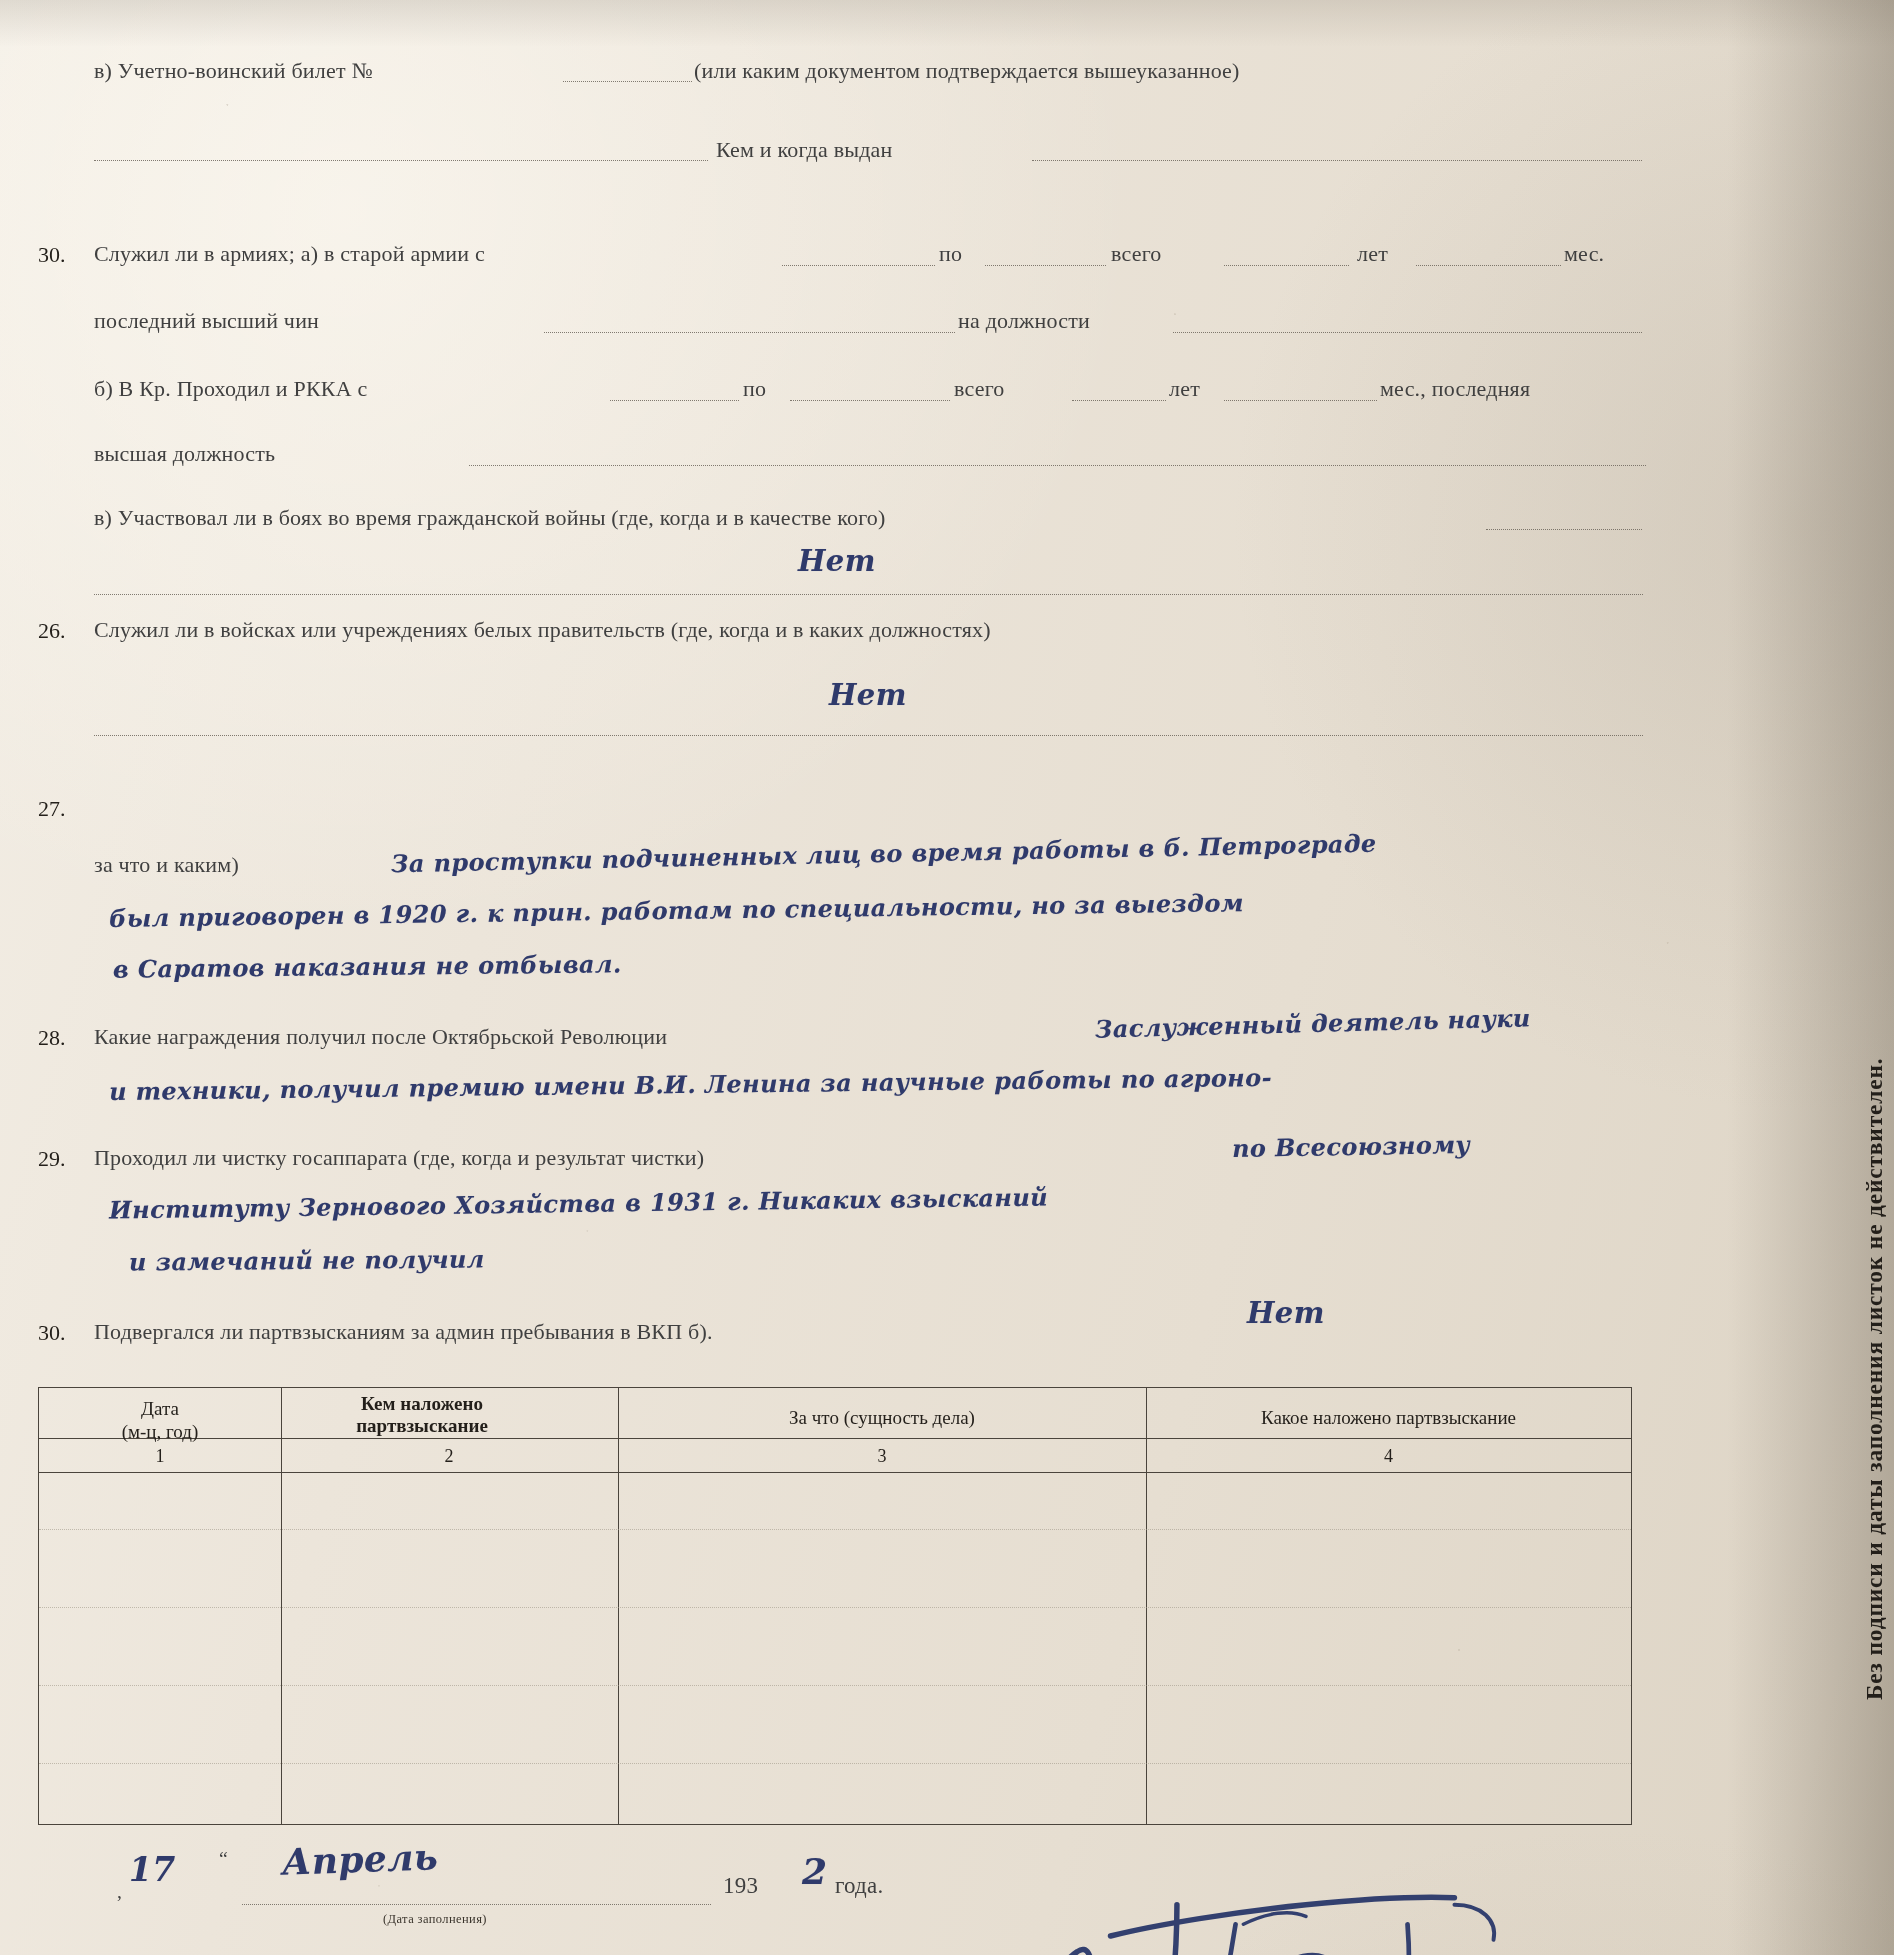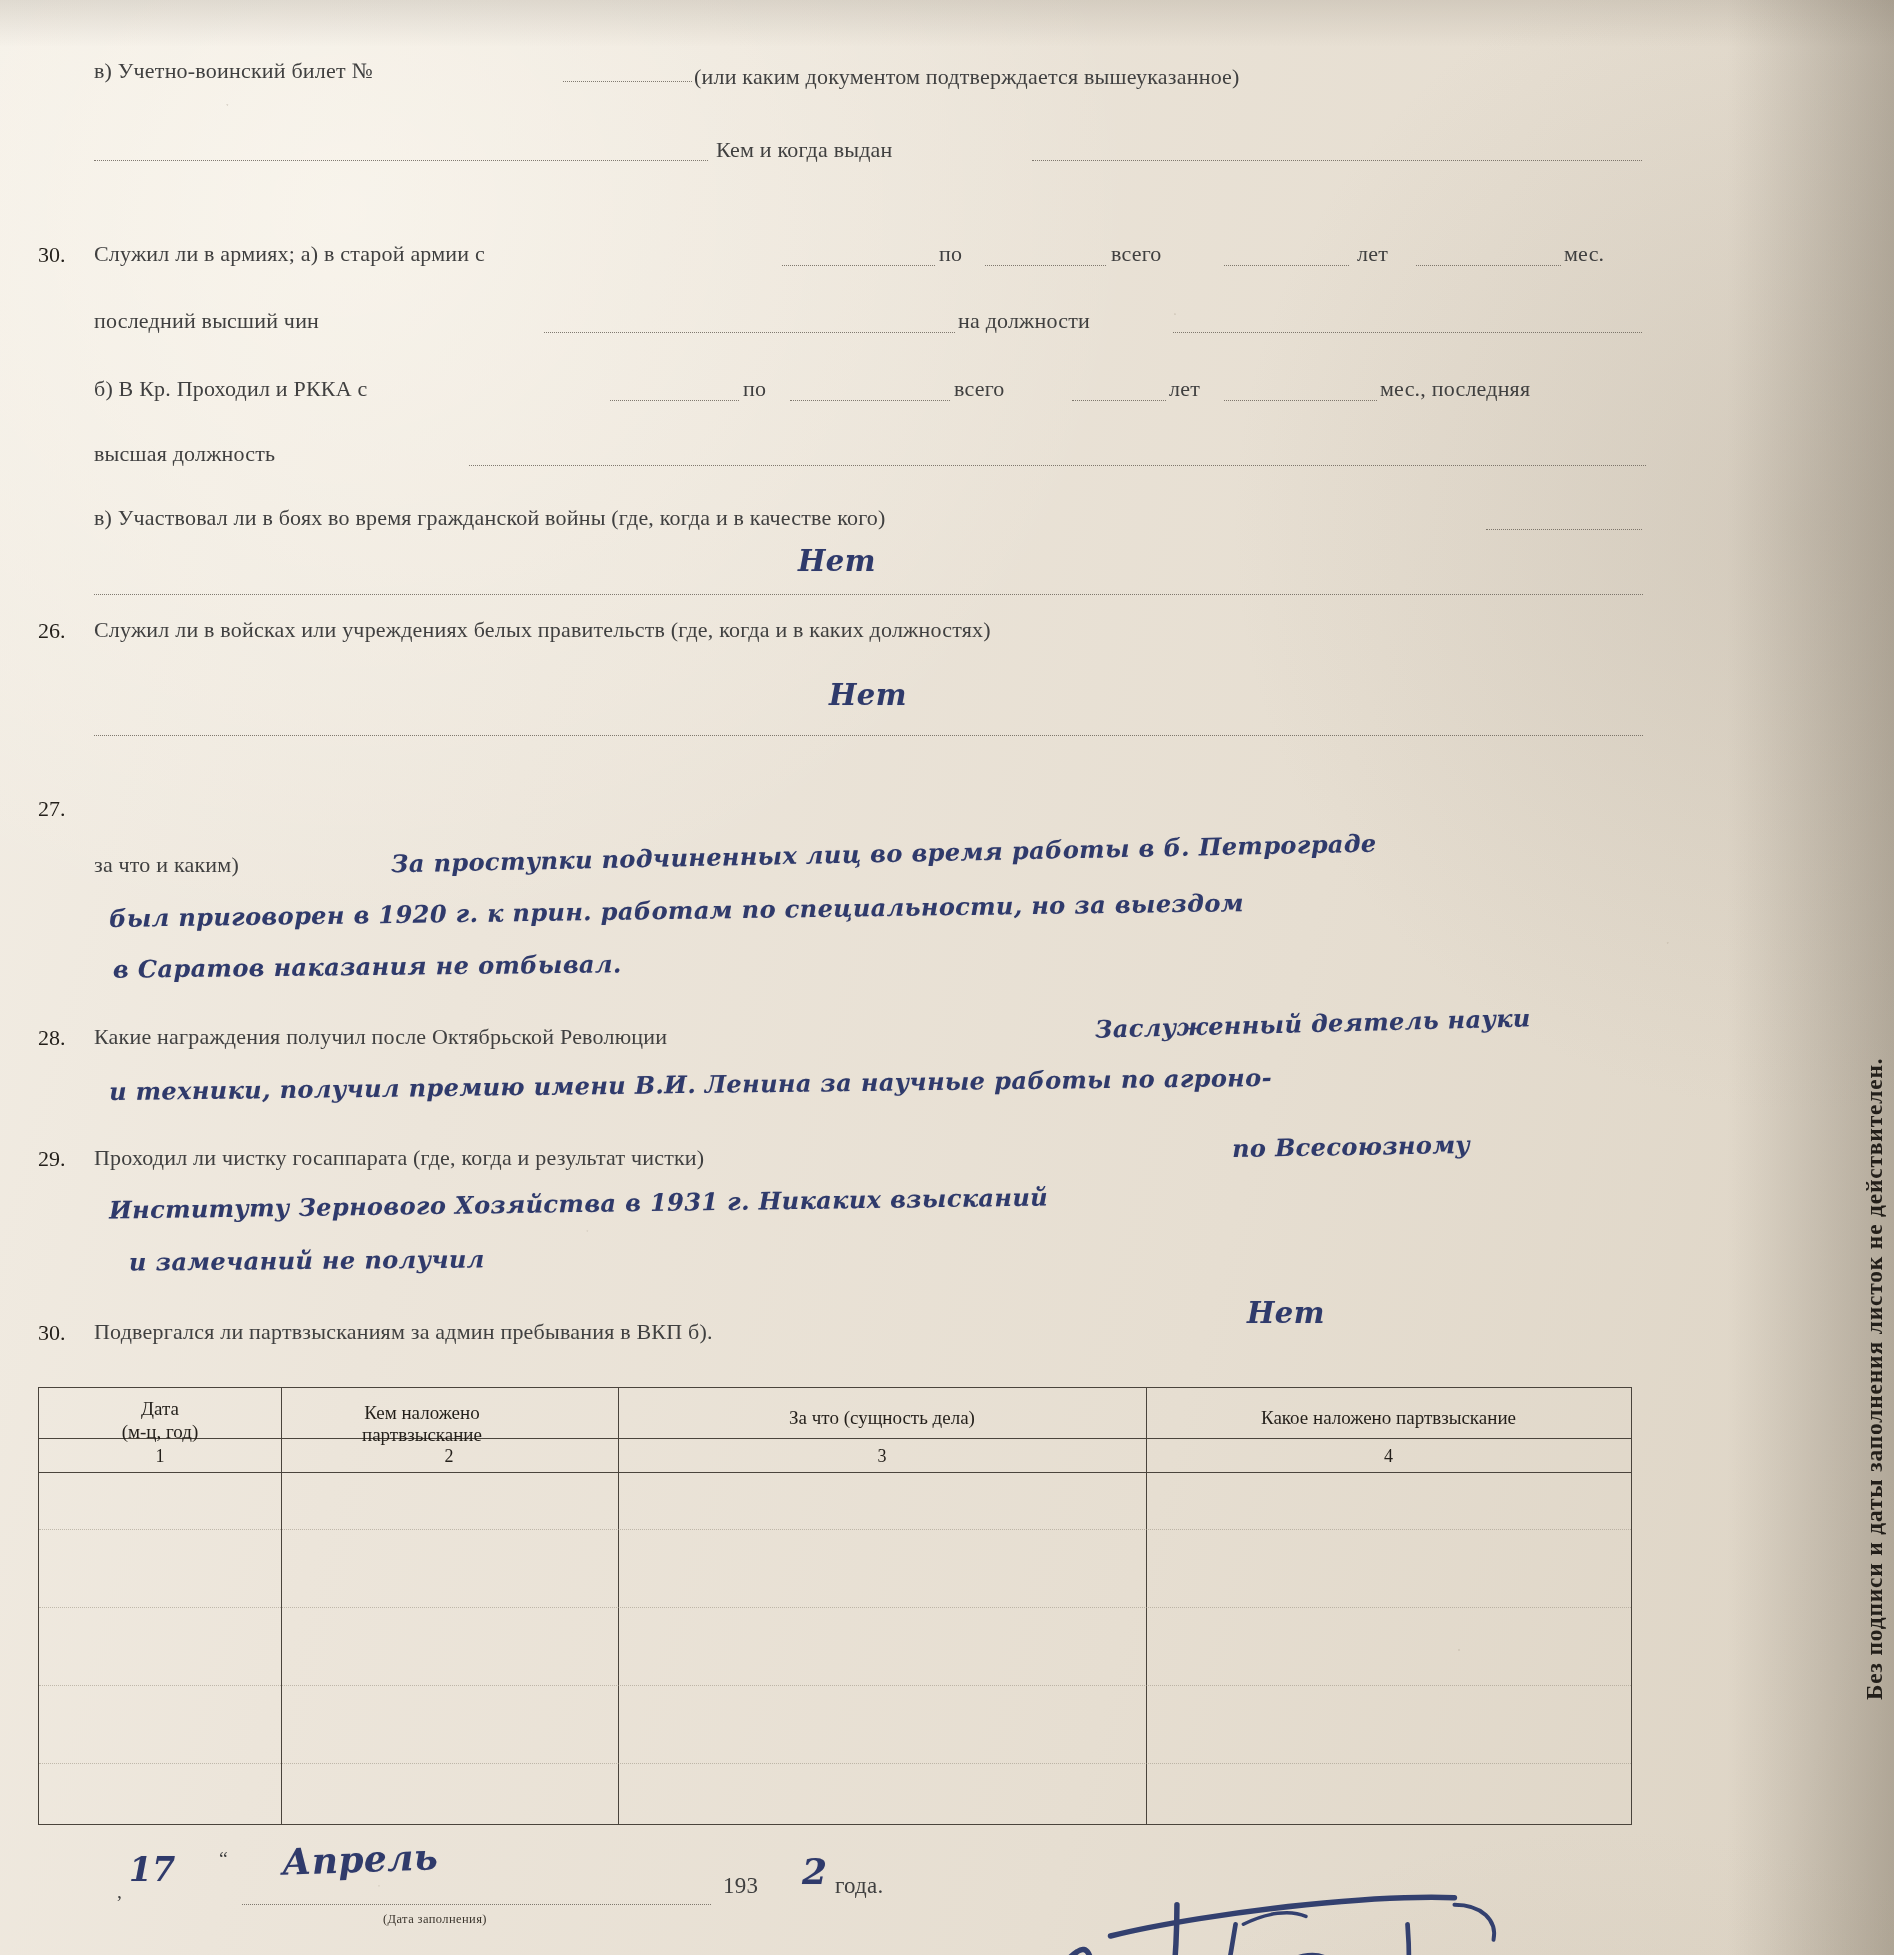--- a/index.html
+++ b/index.html
@@ -171,21 +171,21 @@
 <body>
 
 <div class="page">
   <div class="paper-tone"></div>
   <div class="speckles"></div>
   <div class="edge-shadow-top"></div>
   <div class="edge-shadow-right"></div>
 
   <div class="ln" style="left:94px; top:59px;">в) Учетно-воинский билет №</div>
   <div class="dots" style="left:563px; top:81px; width:129px;"></div>
-  <div class="ln" style="left:694px; top:59px;margin-top:6px;">(или каким документом подтверждается вышеуказанное)</div>
+  <div class="ln" style="left:694px; top:59px;">(или каким документом подтверждается вышеуказанное)</div>
 
   <div class="dots" style="left:94px; top:160px; width:614px;"></div>
   <div class="ln" style="left:716px; top:138px;">Кем и когда выдан</div>
   <div class="dots" style="left:1032px; top:160px; width:610px;"></div>
 
   <div class="num" style="left:38px; top:242px;">30.</div>
   <div class="ln" style="left:94px; top:242px;">Служил ли в армиях; а) в старой армии с</div>
   <div class="dots" style="left:782px; top:265px; width:153px;"></div>
   <div class="ln" style="left:939px; top:242px;">по</div>
   <div class="dots" style="left:985px; top:265px; width:121px;"></div>
@@ -247,21 +247,21 @@
   <div class="tbl">
     <div class="hdr"></div>
     <div class="rownum"></div>
 
     <div class="vline" style="left:242px;"></div>
     <div class="vline" style="left:579px;"></div>
     <div class="vline" style="left:1107px;"></div>
 
     <div class="cellhdr" style="left:0; top:10.2px; width:242px;">Дата
 (м-ц, год)</div>
-    <div class="cellhdr" style="left:242px; top:14px; width:282px;">Кем наложено
+    <div class="cellhdr" style="left:242px; top:5px; width:282px;font-weight:bold;">Кем наложено
 партвзыскание</div>
     <div class="cellhdr" style="left:579px; top:19px; width:528px;">За что (сущность дела)</div>
     <div class="cellhdr" style="left:1107px; top:19px; width:485px;">Какое наложено партвзыскание</div>
 
     <div class="cellnum" style="left:0; top:58px; width:242px;">1</div>
     <div class="cellnum" style="left:242px; top:58px; width:336px;">2</div>
     <div class="cellnum" style="left:579px; top:58px; width:528px;">3</div>
     <div class="cellnum" style="left:1107px; top:58px; width:485px;">4</div>
 
     <div class="faint-hline" style="left:0; top:141px; width:1592px;"></div>

